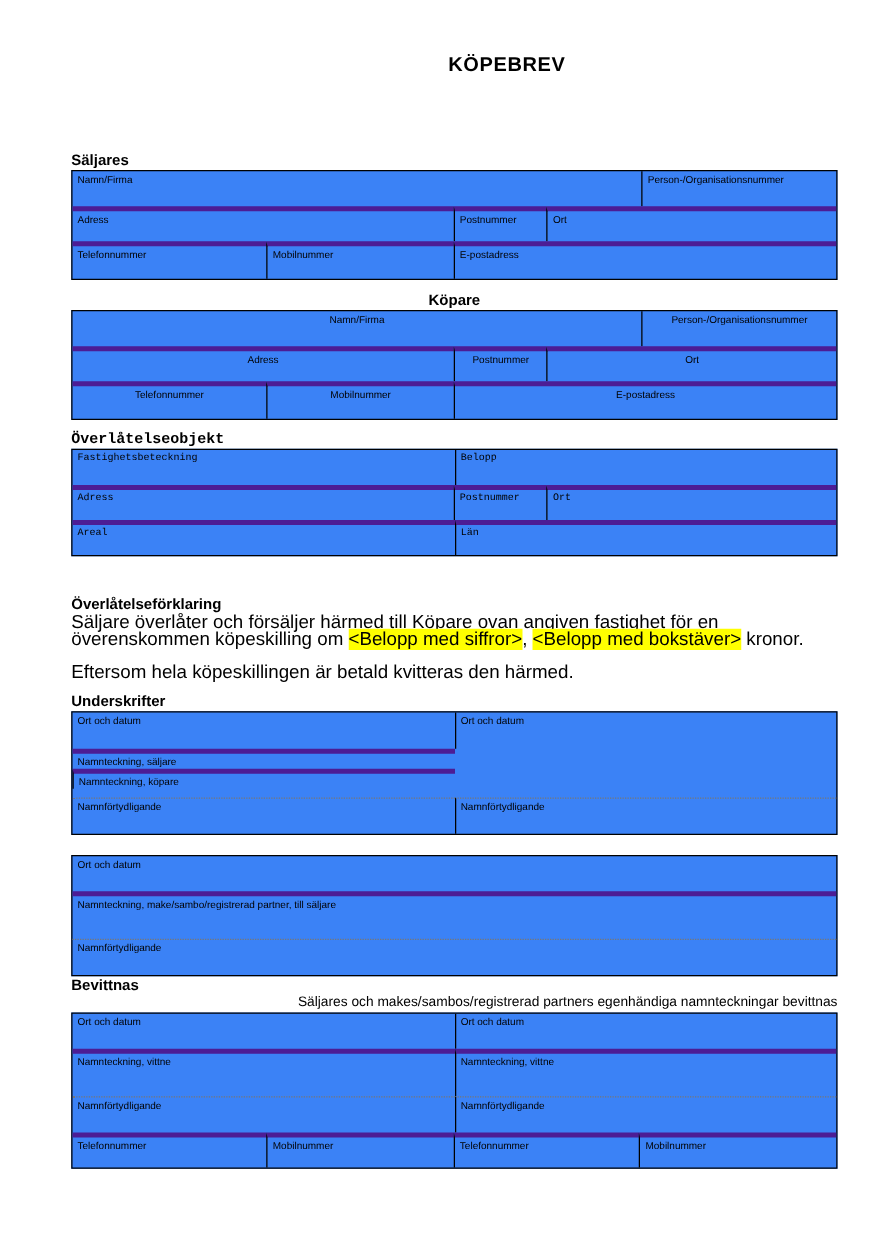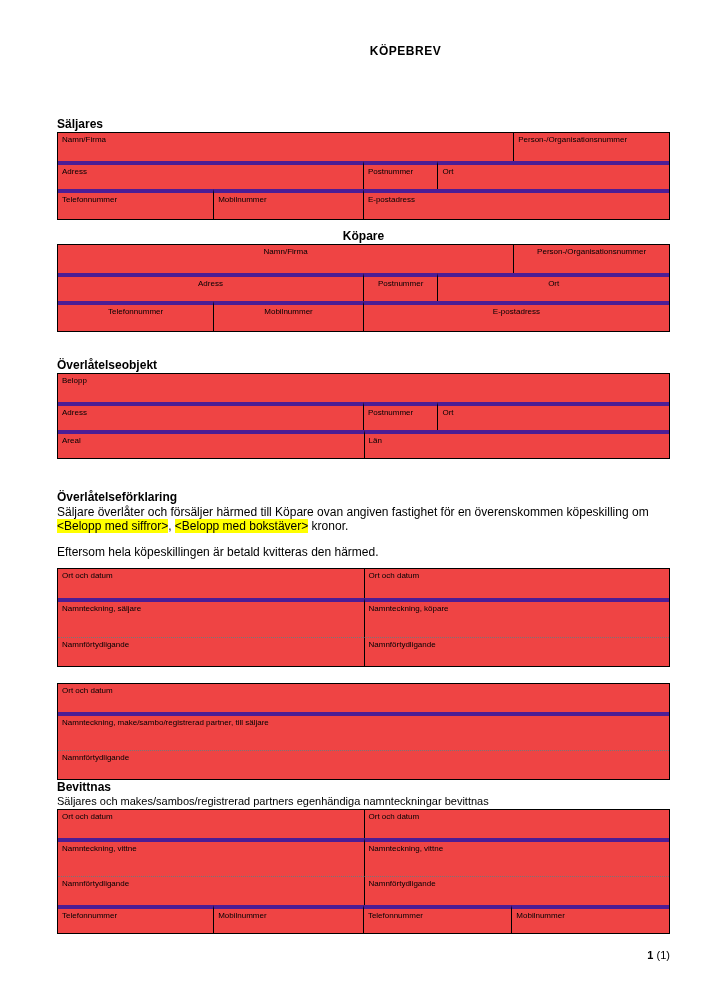--- a/index.html
+++ b/index.html
@@ -5,53 +5,53 @@
   html,body { margin:0; padding:0; }
   body {
     width:707px; height:1000px; background:#ffffff; color:#000;
     font-family:"Liberation Sans","DejaVu Sans",sans-serif;
     position:relative; overflow:hidden;
   }
   .content { padding:0 37px 0 57px; }
 
   .doc-title {
     margin:44px 0 0 84px; text-align:center;
-    font-size:12px; font-weight:bold; letter-spacing:.5px;
+    font-size:16px; font-weight:bold; letter-spacing:.5px;
   }
 
   .sec-heading { font-size:12px; font-weight:bold; line-height:14px; margin:0 0 1px 0; }
-  .sub-line { font-size:11px; line-height:13px; margin:0 0 1px 0; }
-
-  .tbl { border:1.5px solid #000; background:#ef4444; }
+  .sub-line { font-size:11px; line-height:13px; margin:0 0 1px 0;text-align:right; }
+
+  .tbl { border:1.5px solid #000; background:#3b82f6; }
   .row { display:flex; align-items:stretch; }
   .row.bt  > .cell { border-top:4px solid #4c1d95; }
   .row.btd > .cell { border-top:1px dotted #777; }
   .cell { box-sizing:border-box; padding:2px 4px 0 4px; overflow:hidden; }
   .cell + .cell { border-left:1px solid #000; }
   .cell .lbl { font-size:8px; line-height:10px; color:#000; display:block; }
 
   .h28 { min-height:28px; } .h29 { min-height:29px; } .h30 { min-height:30px; }
-  .h38 { min-height:38px; } .h39 { min-height:39px; }
+  .h38 { min-height:38px; } .h39 { min-height:39px;flex-direction:column; }
 
   
   .w-a  { width:74.5%; } .w-b  { width:25.5%; }
   .w-50 { width:50%;   }
   .w-adr{ width:49.9%; } .w-pn { width:12.2%; } .w-ort{ width:37.9%; }
   .w-tel{ width:25.4%; } .w-mob{ width:24.5%; } .w-ep { width:50.1%; }
   .w-q1 { width:25.4%; } .w-q2 { width:24.5%; } .w-q3 { width:24.3%; } .w-q4 { width:25.8%; }
 
   .m-saljare   { margin-top:59px; }
   .m-kopare    { margin-top:9px;text-align:center; }
-  .m-objekt    { margin-top:26px; }
+  .m-objekt    { margin-top:8px;font-family:Liberation Mono, monospace; }
   .m-forklaring{ margin-top:31px; }
   .m-under     { margin-top:9px; }
   .m-godkannes { margin-top:16px; }
   .m-bevittnas { margin-top:0; }
 
-  .para { font-size:12px; line-height:14px; margin:0; }
+  .para { font-size:15px; line-height:14px; margin:0; }
   .para.second { margin-top:12px; margin-bottom:9px; }
   mark { background:#ffff00; color:#000; padding:0; }
 
   .footer {
     margin-top:15px; text-align:right; font-size:11px; line-height:13px;
   }
   .footer b { font-weight:bold; }
 </style>
 </head>
 <body>
@@ -130,20 +130,23 @@
           </div>
       </div>
     </div>
   </div>
 
   <div class="m-objekt">
     <div class="sec-heading">Överlåtelseobjekt</div>
     <div class="tbl">
       <div class="row h28">
         <div class="cell w-50">
+            <span class="lbl">Fastighetsbeteckning</span>
+          </div>
+        <div class="cell w-50">
             <span class="lbl">Belopp</span>
           </div>
       </div>
       <div class="row h28 bt">
         <div class="cell w-adr">
             <span class="lbl">Adress</span>
           </div>
         <div class="cell w-pn">
             <span class="lbl">Postnummer</span>
           </div>
@@ -162,20 +165,21 @@
     </div>
   </div>
 
   <div class="m-forklaring">
     <div class="sec-heading">Överlåtelseförklaring</div>
     <p class="para"><span>Säljare överlåter och försäljer härmed till Köpare ovan angiven fastighet för en överenskommen köpeskilling om </span><mark>&lt;Belopp med siffror&gt;</mark><span>, </span><mark>&lt;Belopp med bokstäver&gt;</mark><span> kronor.</span></p>
     <p class="para second">Eftersom hela köpeskillingen är betald kvitteras den härmed.</p>
   </div>
 
   <div class="m-under">
+    <div class="sec-heading">Underskrifter</div>
     <div class="tbl">
       <div class="row h29">
         <div class="cell w-50">
             <span class="lbl">Ort och datum</span>
           </div>
         <div class="cell w-50">
             <span class="lbl">Ort och datum</span>
           </div>
       </div>
       <div class="row h39 bt">
@@ -255,15 +259,14 @@
         <div class="cell w-q3">
             <span class="lbl">Telefonnummer</span>
           </div>
         <div class="cell w-q4">
             <span class="lbl">Mobilnummer</span>
           </div>
       </div>
     </div>
   </div>
 
-  <div class="footer"><b>1</b> <span>(1)</span></div>
 
 </div>
 
 </body></html>

